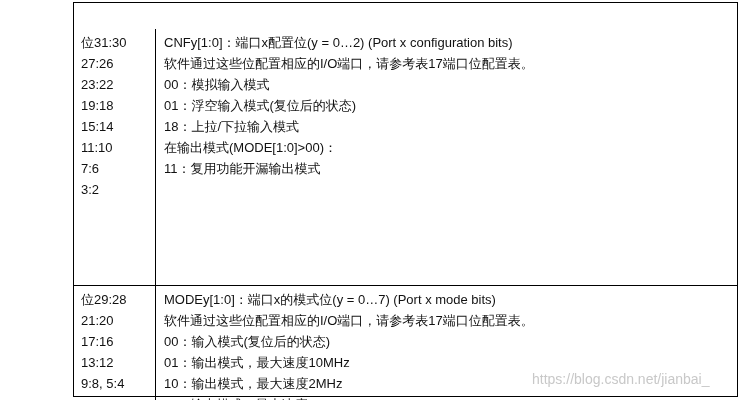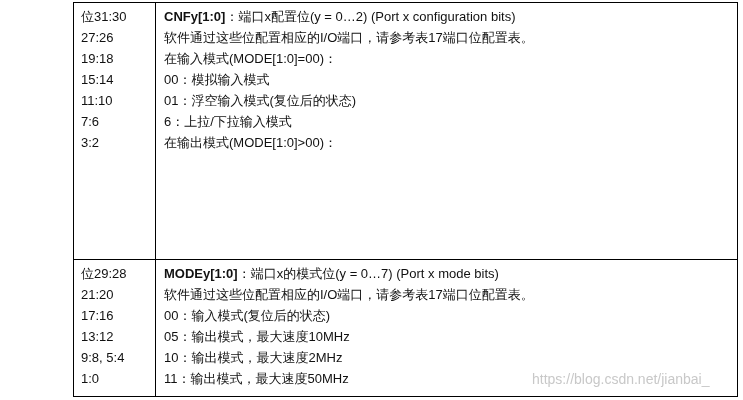--- a/index.html
+++ b/index.html
@@ -1,70 +1,71 @@
 <!DOCTYPE html>
 <html><head>
 <meta charset="utf-8">
 <style>
   html, body { margin: 0; padding: 0; background: #ffffff; }
   body { width: 743px; height: 400px; position: relative; overflow: hidden;
          font-family: "Liberation Sans", "DejaVu Sans", sans-serif; color: #111; }
   .table { position: absolute; left: 73px; top: 2px; width: 665px; height: 395px;
            border: 1.5px solid #000; box-sizing: border-box; }
-  .row { position: absolute; left: 0; width: 100%; box-sizing: border-box; }
+  .row { position: absolute; left: 0; width: 100%; box-sizing: border-box; margin-top: 26px; }
   .row1 { top: 0; height: 256px; }
   .row2 { top: 256px; height: 137px; border-top: 1.5px solid #000; }
   .col-bits { position: absolute; left: 0; top: 0; width: 82px; height: 100%;
               border-right: 1.5px solid #000; box-sizing: border-box; padding: 3px 0 0 7px; }
   .col-desc { position: absolute; left: 82px; top: 0; right: 0; height: 100%;
               padding: 3px 0 0 8px; box-sizing: border-box; }
   .line { font-size: 13px; line-height: 21px; height: 21px; white-space: nowrap; }
-  .bold { font-weight: bold; text-align: center; }
+  .bold { font-weight: normal; text-align: center; }
   .watermark { position: absolute; left: 532px; top: 371px; font-size: 14px;
                color: #c8c8c8; white-space: nowrap; }
 </style>
 </head>
 <body>
 
 <div class="table">
 
   <div class="row row1">
     <div class="col-bits">
       <div class="line">位31:30</div>
       <div class="line">27:26</div>
+      <div class="line">23:22</div>
       <div class="line">19:18</div>
       <div class="line">15:14</div>
       <div class="line">11:10</div>
       <div class="line">7:6</div>
       <div class="line">3:2</div>
     </div>
     <div class="col-desc">
       <div class="line"><span class="bold">CNFy[1:0]</span><span>：端口x配置位(y = 0…2) (Port x configuration bits)</span></div>
       <div class="line">软件通过这些位配置相应的I/O端口，请参考表17端口位配置表。</div>
-      <div class="line">在输入模式(MODE[1:0]=00)：</div>
       <div class="line">00：模拟输入模式</div>
       <div class="line">01：浮空输入模式(复位后的状态)</div>
-      <div class="line">6：上拉/下拉输入模式</div>
+      <div class="line">18：上拉/下拉输入模式</div>
       <div class="line">在输出模式(MODE[1:0]&gt;00)：</div>
+      <div class="line">11：复用功能开漏输出模式</div>
     </div>
   </div>
 
   <div class="row row2">
     <div class="col-bits">
       <div class="line">位29:28</div>
       <div class="line">21:20</div>
       <div class="line">17:16</div>
       <div class="line">13:12</div>
       <div class="line">9:8, 5:4</div>
       <div class="line">1:0</div>
     </div>
     <div class="col-desc">
       <div class="line"><span class="bold">MODEy[1:0]</span><span>：端口x的模式位(y = 0…7) (Port x mode bits)</span></div>
       <div class="line">软件通过这些位配置相应的I/O端口，请参考表17端口位配置表。</div>
       <div class="line">00：输入模式(复位后的状态)</div>
-      <div class="line">05：输出模式，最大速度10MHz</div>
+      <div class="line">01：输出模式，最大速度10MHz</div>
       <div class="line">10：输出模式，最大速度2MHz</div>
       <div class="line">11：输出模式，最大速度50MHz</div>
     </div>
   </div>
 </div>
 
 <div class="watermark">https://blog.csdn.net/jianbai_</div>
 
 </body></html>

